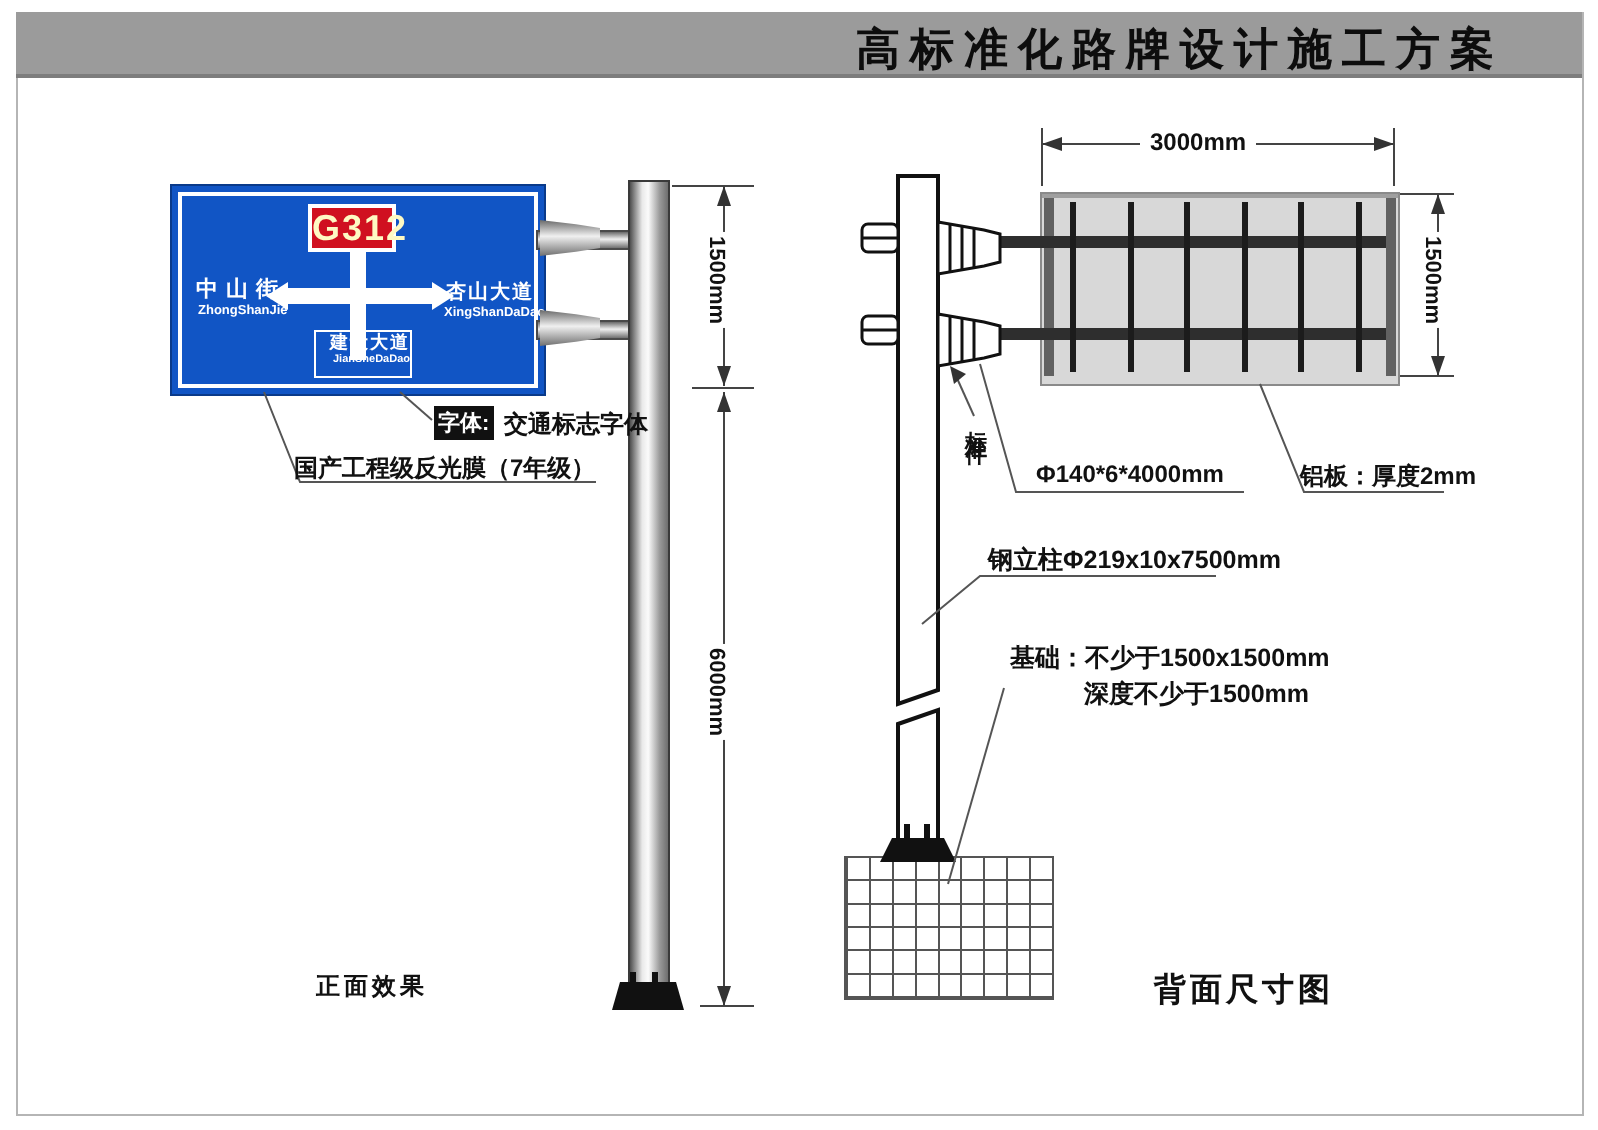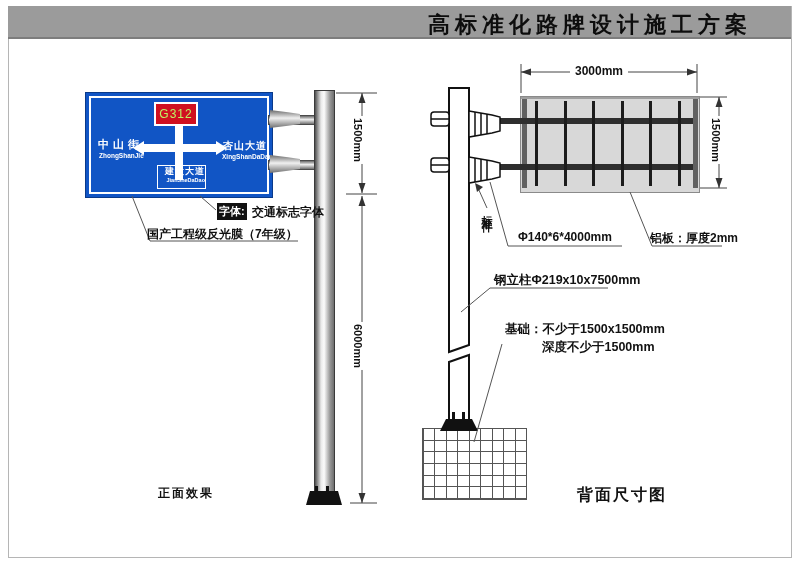--- a/index.html
+++ b/index.html
@@ -5,22 +5,22 @@
   html,body{margin:0;padding:0;}
   body{width:799px;height:565px;background:#fff;font-family:"Liberation Sans",sans-serif;position:relative;overflow:hidden;}
   .abs{position:absolute;}
   
   #frame{left:8px;top:6px;width:782px;height:550px;border:1px solid #b5b5b5;background:#fff;}
   #titlebar{left:8px;top:6px;width:783px;height:31px;background:#9b9b9b;border-bottom:2px solid #7d7d7d;}
   #title{left:428px;top:10px;font-size:22px;font-weight:700;letter-spacing:5px;color:#0d0d0d;}
   
   #sign{left:85px;top:92px;width:186px;height:104px;background:#1155c5;border:1px solid #0a3a8a;}
   #sign .inframe{position:absolute;left:3px;top:3px;right:3px;bottom:3px;border:2px solid #fff;}
-  #routebox{left:68px;top:9px;width:40px;height:20px;background:#d01020;border:2px solid #fff;color:#bef264;
-    font-size:12px;font-weight:400;letter-spacing:1px;text-align:center;line-height:20px;}
+  #routebox{left:68px;top:9px;width:40px;height:20px;background:#d01020;border:2px solid #fff;color:#fef9c3;
+    font-size:18px;font-weight:700;letter-spacing:1px;text-align:center;line-height:20px;}
   .crossv{left:89px;top:31px;width:8px;height:56px;background:#fff;}
   .crossh{left:57px;top:51px;width:74px;height:8px;background:#fff;}
   .arrL{left:47px;top:48px;width:0;height:0;border-top:7px solid transparent;border-bottom:7px solid transparent;border-right:11px solid #fff;}
   .arrR{left:130px;top:48px;width:0;height:0;border-top:7px solid transparent;border-bottom:7px solid transparent;border-left:11px solid #fff;}
   .signtxt{color:#fff;font-weight:700;white-space:nowrap;text-align:right;}
   #lname{left:12px;top:44px;font-size:11px;letter-spacing:4px;}
   #lpin{left:13px;top:59px;font-size:6.5px;font-weight:700;color:#fff;}
   #rname{left:137px;top:46px;font-size:10px;letter-spacing:1px;}
   #rpin{left:136px;top:60px;font-size:6.5px;font-weight:700;color:#fff;}
   #botbox{left:71px;top:72px;width:47px;height:22px;border:1px solid #fff;text-align:right;}

